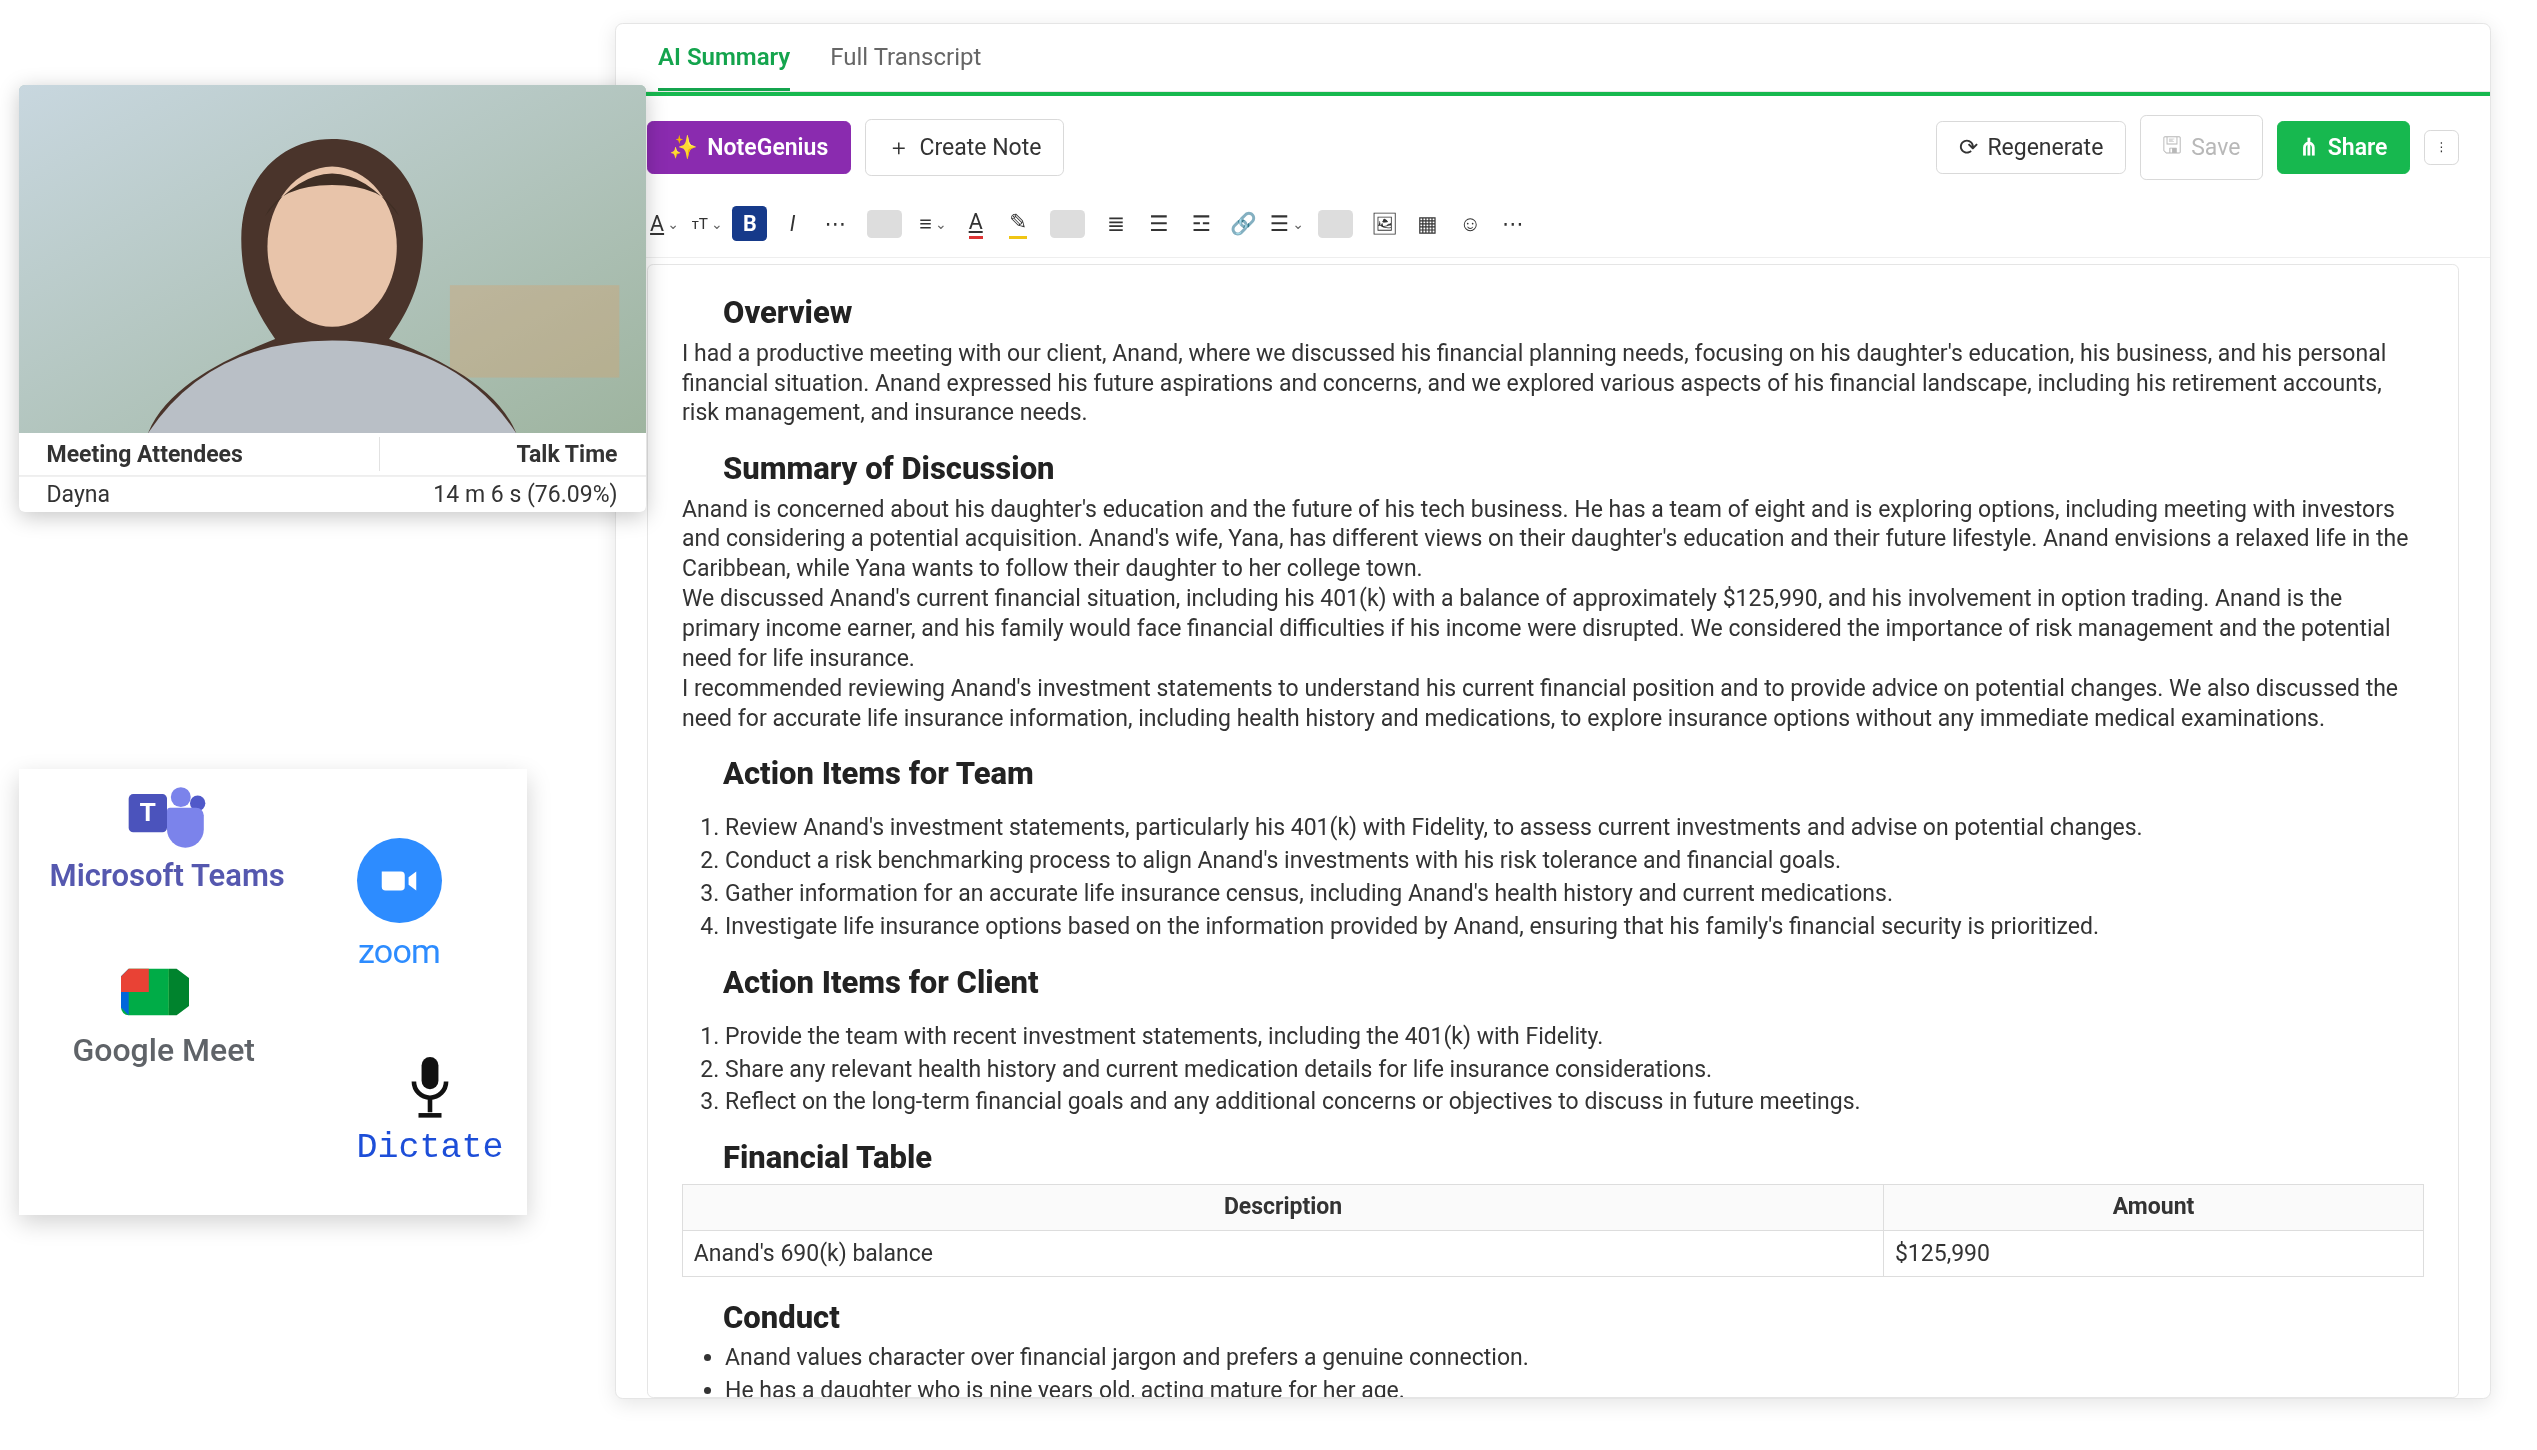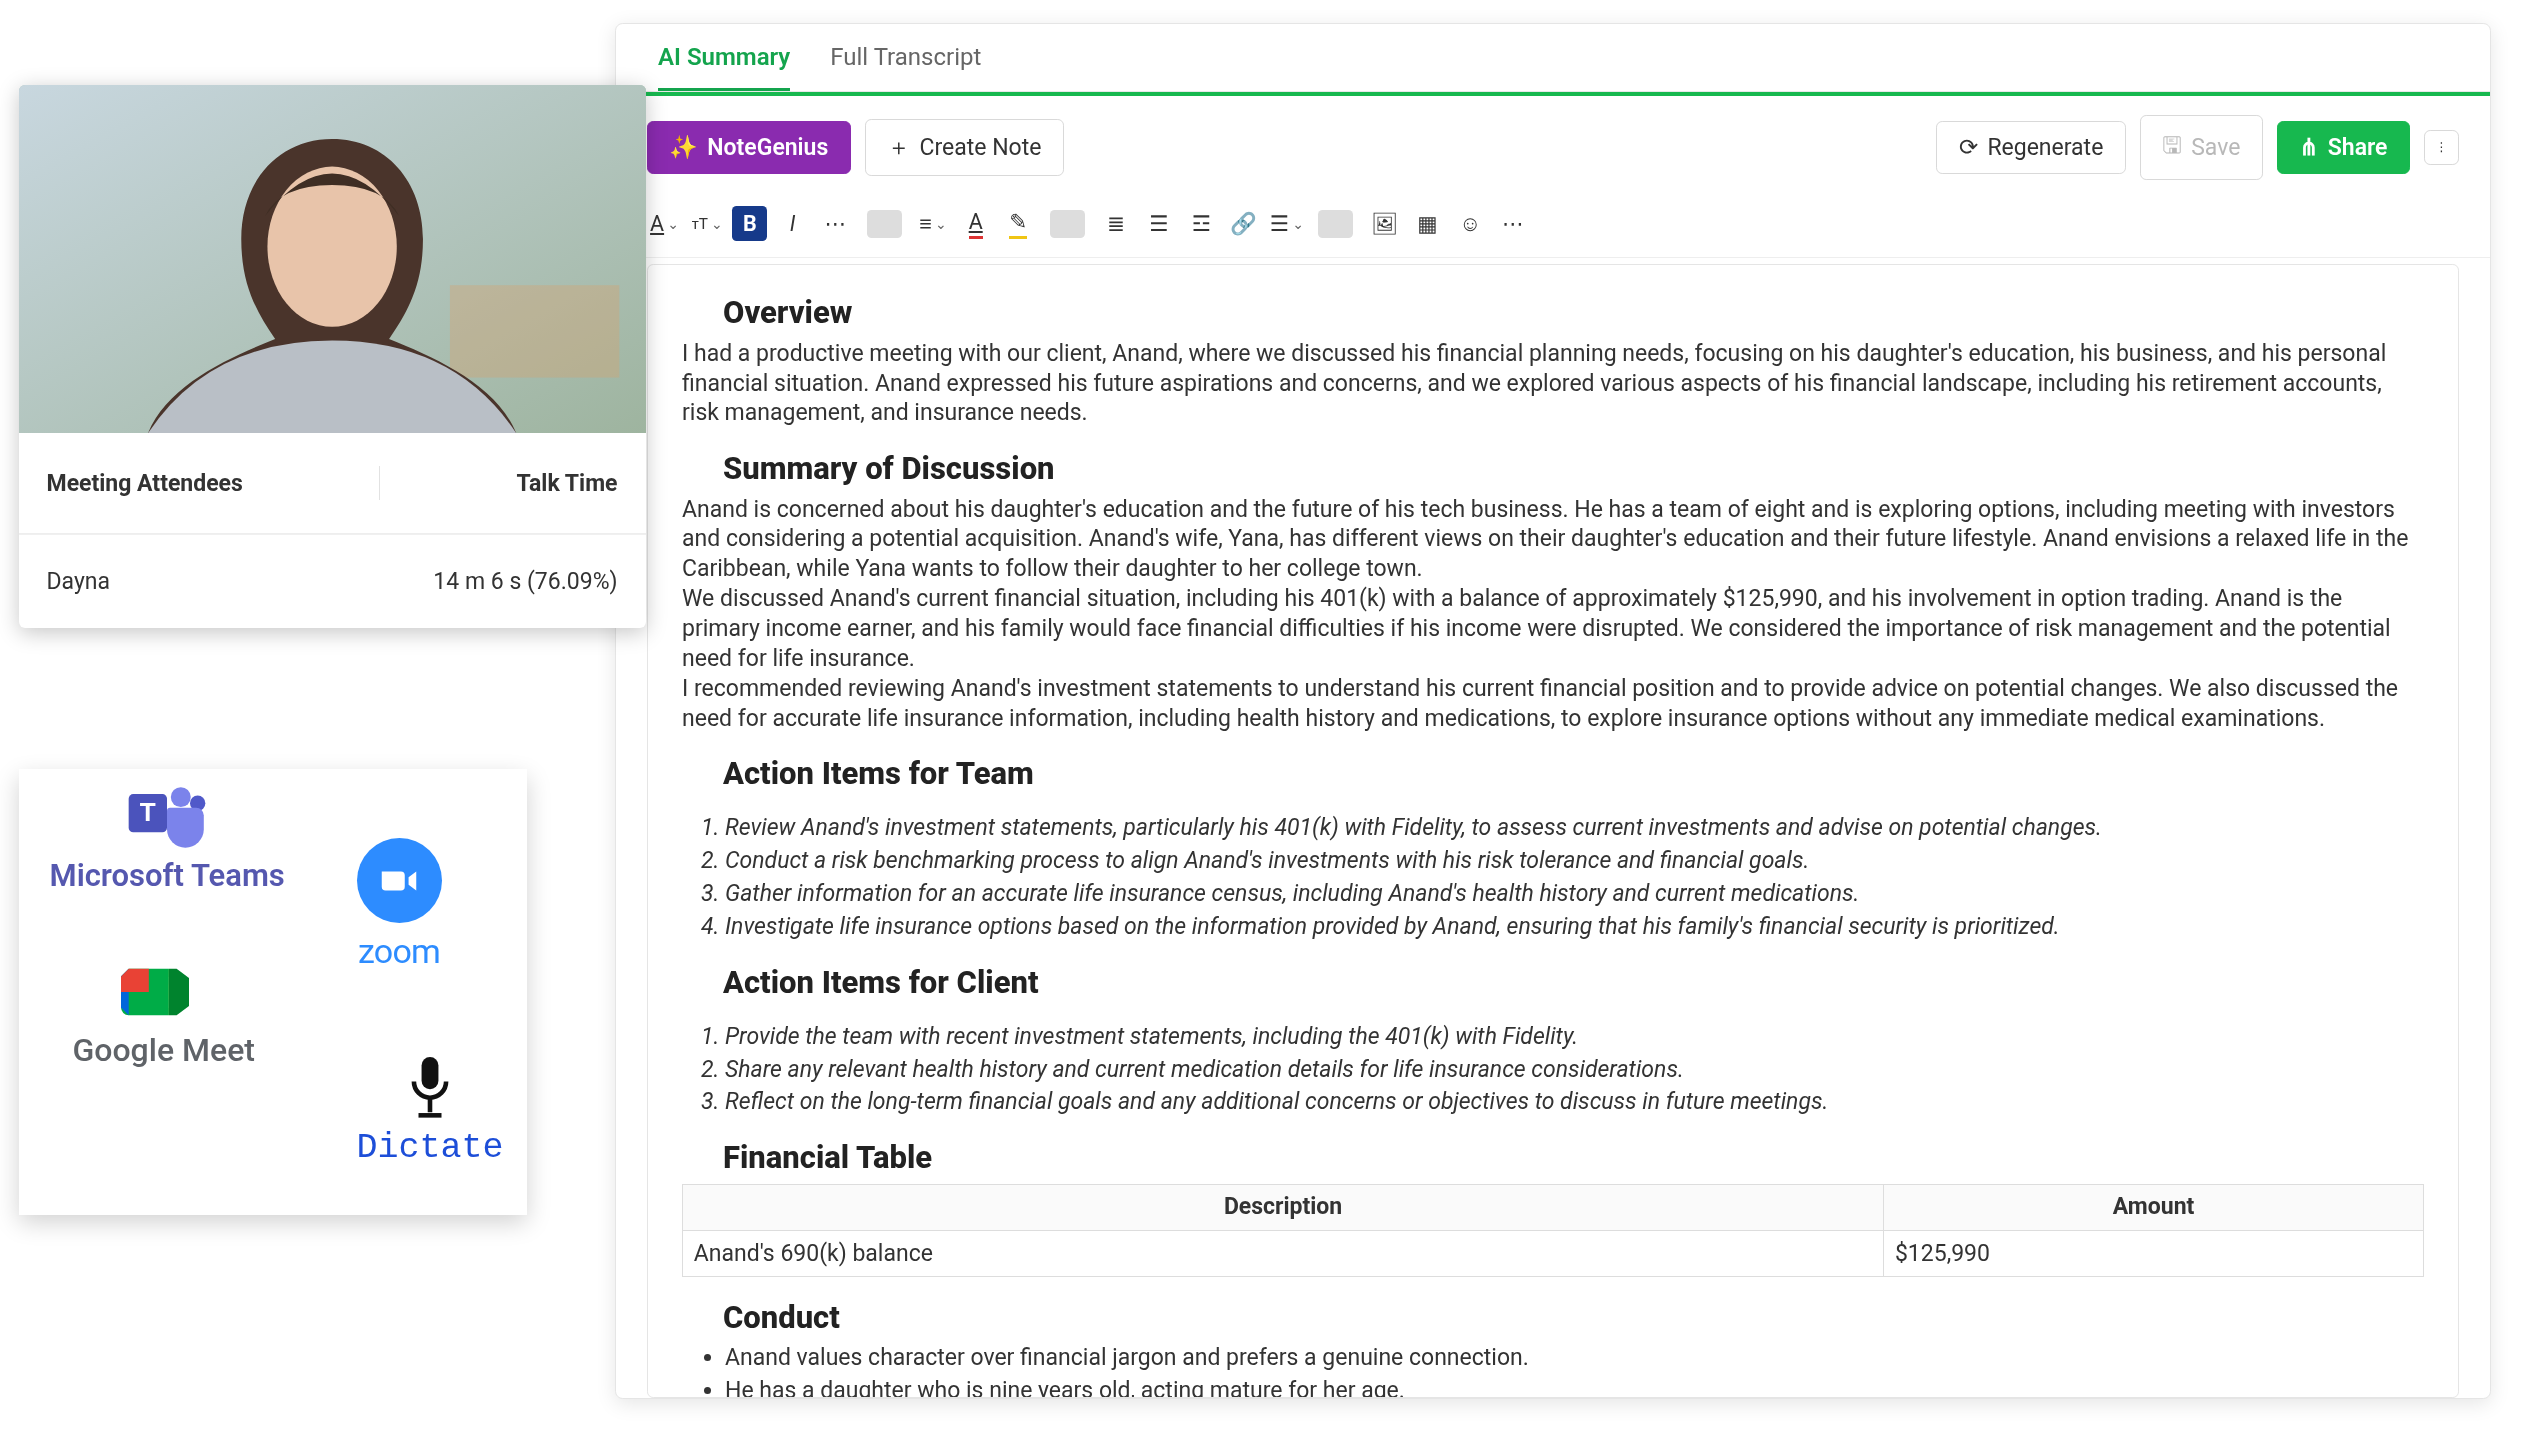--- a/index.html
+++ b/index.html
@@ -21,21 +21,21 @@
   width: 100%;
   height: 348px;
   background: linear-gradient(135deg,#cbd5db 0%, #a5bfb3 55%, #9eb49f 100%);
   position: relative;
 }
 
 .attendee-photo svg { width:100%; height:100%; display:block; }
 .attendee-table { width: 100%; }
 .attendee-header, .attendee-row {
   display: flex; justify-content: space-between; align-items: center;
-  padding: 33px 28px;
+  padding: 4px 28px;
   font-size: 23px;
 }
 .attendee-header { font-weight: 700; border-bottom: 0.8px solid #eee; }
 .attendee-row { border-top: 0.8px solid #f0f0f0; }
 .attendee-header .divider { width:0.8px; height:34px; background:#e2e2e2; }
 .attendee-name { color:#333; }
 .attendee-time { color:#333; }
 
 
 .integrations {
@@ -93,21 +93,21 @@
 .fmt.sep { width:0.8px; height:28px; background:#ddd; margin: 0 6.2px; }
 .fmt.caret::after { content:"⌄"; font-size:14px; margin-left:3.1px; color:#666; }
 .fmt .color-under { display:block; width:100%; height:3.1px; margin-top:1.5px; }
 .fmt .red { background:#d33; }
 .fmt .yellow { background:#f0c514; }
 
 .doc { position:absolute; top:240px; left:31px; right:31px; bottom:0; border:0.8px solid #e5e5e5; border-radius:6.2px; padding: 29px 34px; overflow:hidden; }
 .doc h2 { font-size:31px; font-weight:800; margin-bottom:7.7px; color:#222;margin-left:41px; }
 .doc p, .doc li, .doc td, .doc th { font-size:23px; line-height:1.3; color:#333; }
 .doc .section { margin-bottom: 21.5px; }
-.doc ol { padding-left: 43px; margin-top:21px;font-style:italic; }
+.doc ol { padding-left: 43px; margin-top:21px; }
 .doc ul { padding-left: 43px; margin-top:4.6px; list-style: disc; }
 .doc li { margin-bottom: 3.1px; }
 .fin-table { width:100%; border-collapse:collapse; margin-top:6.2px; }
 .fin-table th, .fin-table td { border:0.8px solid #ddd; padding:7.7px 10.8px; text-align:left; }
 .fin-table th { text-align:center; font-weight:700; background:#fafafa; }
 </style>
 </head>
 <body>
 
 <div class="attendee-card">

